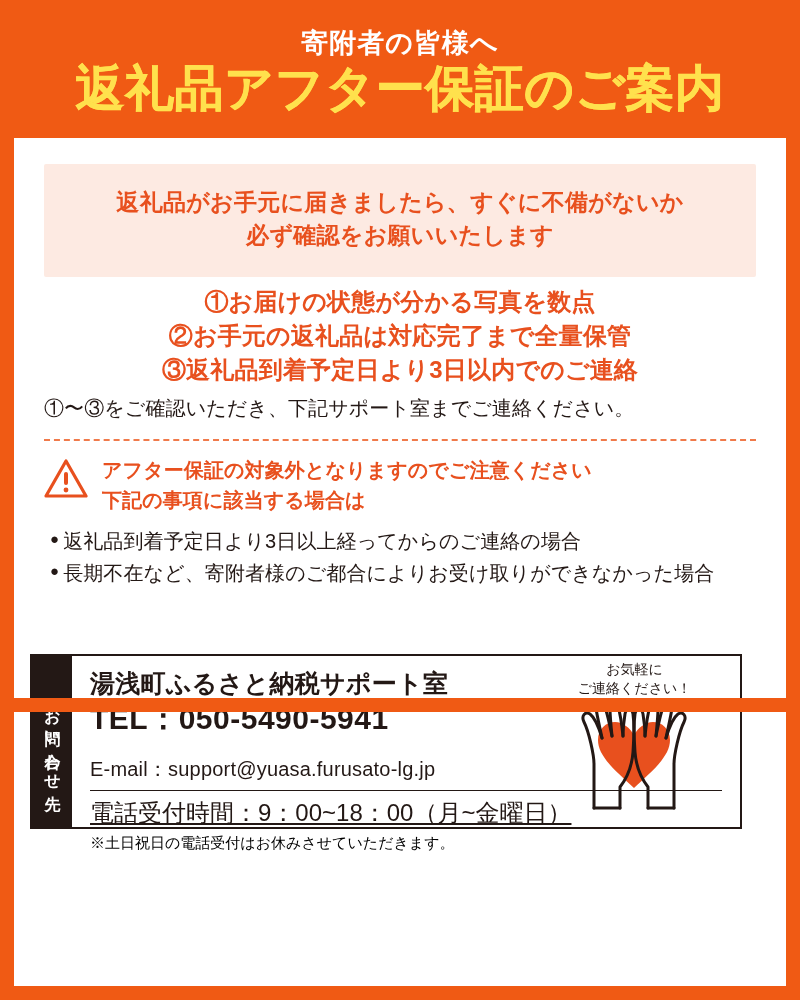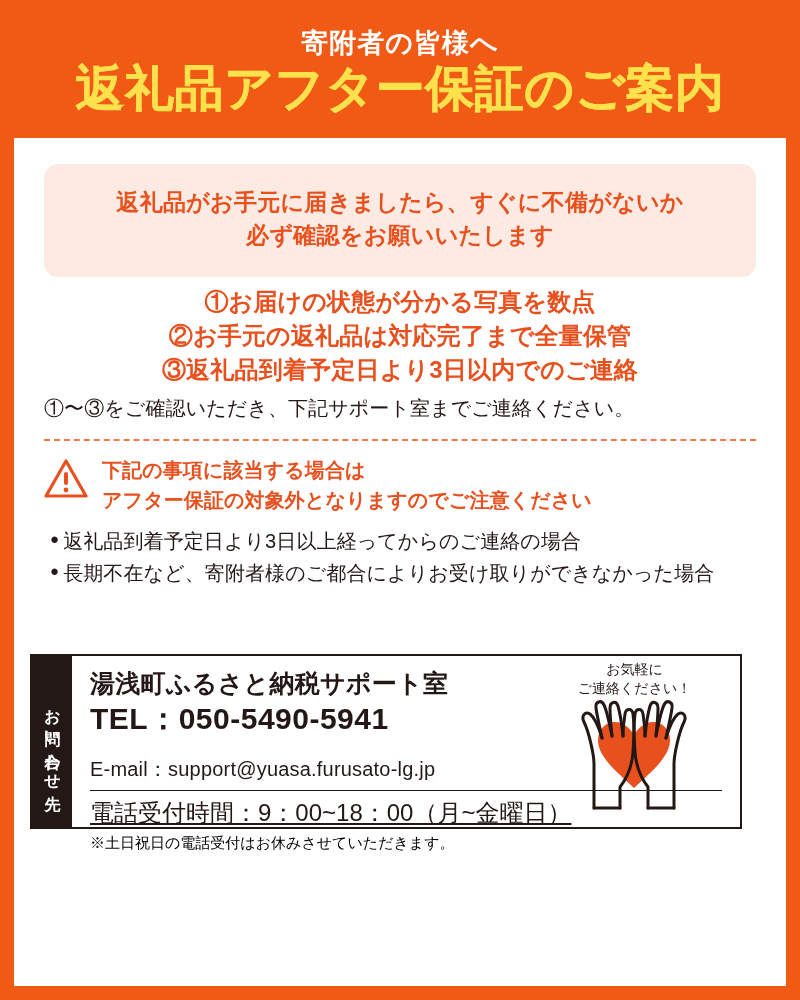--- a/index.html
+++ b/index.html
@@ -9,21 +9,21 @@
   body {
     width: 800px;
     height: 1000px;
     background: #f05a14;
     font-family: "Liberation Sans", sans-serif;
     overflow: hidden;
   }
   .page {
     position: relative;
     width: 800px;
-    height: 1000px;
+    height: 712px;
     box-sizing: border-box;
     background: #f05a14;
   }
   
   .header {
     height: 138px;
     background: #f05a14;
     display: flex;
     flex-direction: column;
     align-items: center;
@@ -54,21 +54,21 @@
     top: 138px;
     width: 772px;
     height: 848px;
     background: #ffffff;
     box-sizing: border-box;
     padding: 26px 30px 0 30px;
   }
   
   .notice {
     background: #fdeae2;
-    border-radius: 14px;
+    border-radius: 2px;
     padding: 22px 10px 24px 10px;
     text-align: center;
   }
   .notice-line {
     color: #e8501e;
     font-size: 23px;
     font-weight: bold;
     line-height: 1.45;
     letter-spacing: 0.3px;
   }
@@ -275,22 +275,22 @@
 
     <div class="warn">
       <div class="warn-icon">
         <svg width="44" height="40" viewBox="0 0 44 40">
           <path d="M22 2 L42 37 L2 37 Z" fill="none" stroke="#e8501e" stroke-width="3.2" stroke-linejoin="round"></path>
           <rect x="20" y="13" width="4" height="13" rx="2" fill="#e8501e"></rect>
           <circle cx="22" cy="31" r="2.4" fill="#e8501e"></circle>
         </svg>
       </div>
       <div>
+        <div class="warn-text">アフター保証の対象外となりますのでご注意ください</div>
         <div class="warn-text">下記の事項に該当する場合は</div>
-        <div class="warn-text">アフター保証の対象外となりますのでご注意ください</div>
       </div>
     </div>
 
     <div class="bullets">
       <div class="bullet">
         <span class="dot">●</span>
         <span>返礼品到着予定日より3日以上経ってからのご連絡の場合</span>
       </div>
       <div class="bullet">
         <span class="dot">●</span>

